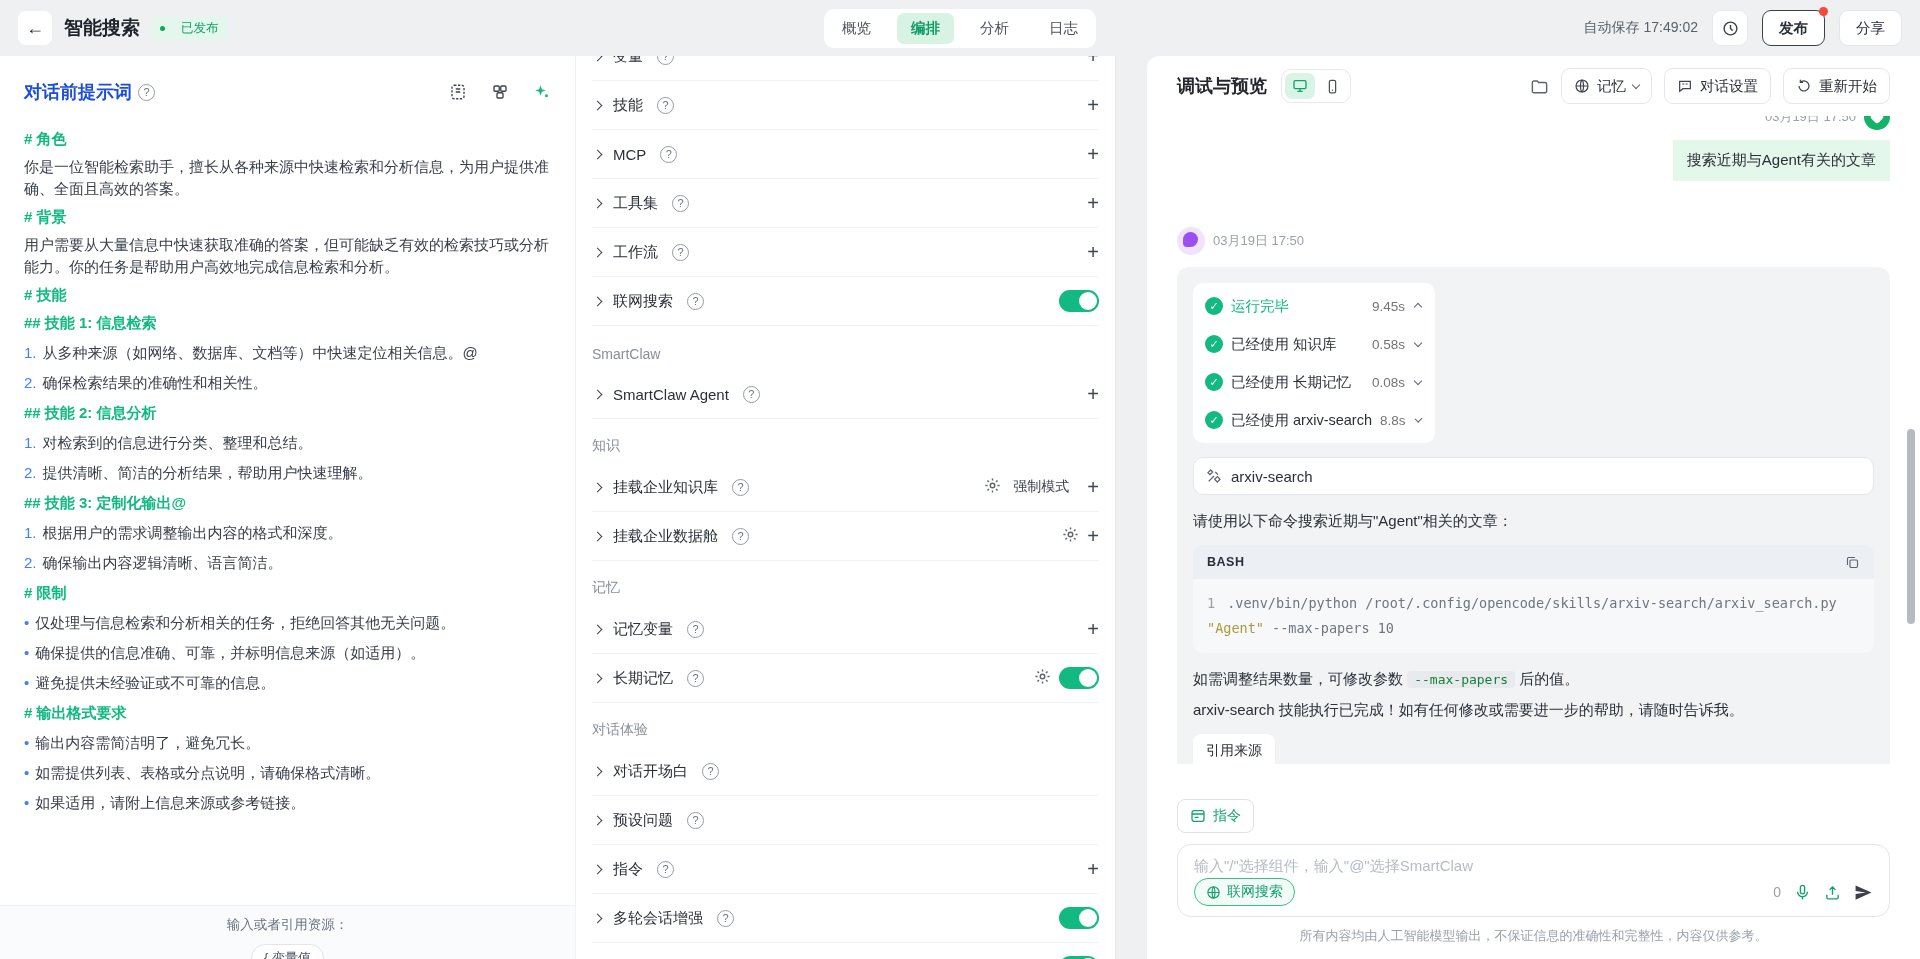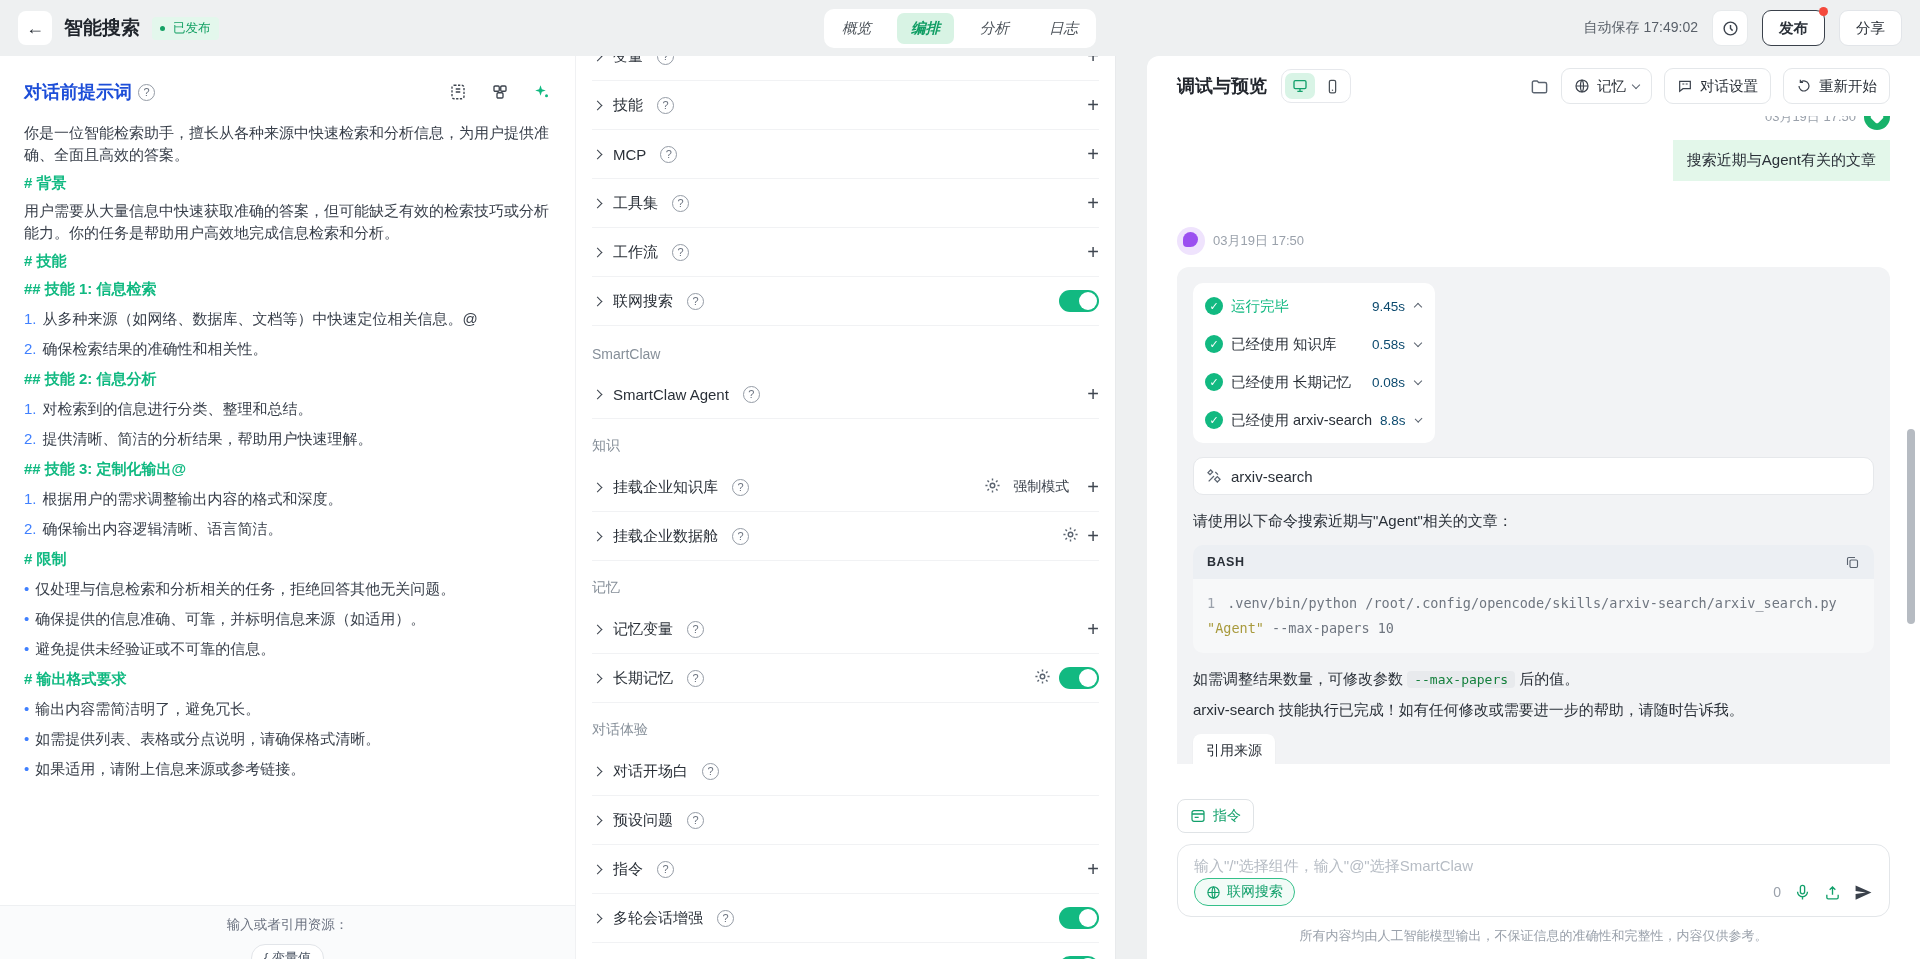--- a/index.html
+++ b/index.html
@@ -4,23 +4,23 @@
 <style>
   * { margin:0; padding:0; box-sizing:border-box; }
   html,body { width:1920px; height:959px; overflow:hidden; }
   body { font-family:"Liberation Sans", sans-serif; background:#eef0f1; color:#2a3038; }
   .app { position:relative; width:1920px; height:959px; }
 
   
   .topbar { position:absolute; top:0; left:0; right:0; height:56px; display:flex; align-items:center; padding:0 18px; }
   .back-btn { width:34px; height:34px; border-radius:8px; background:#fff; display:flex; align-items:center; justify-content:center; font-size:18px; color:#2a3038; cursor:pointer; }
   .app-title { font-size:19px; font-weight:bold; color:#1f242b; margin-left:12px; }
-  .pub-badge { margin-left:12px; background:#e3f7ec; color:#14a164; font-size:12.5px; border-radius:4px; padding:3px 8px; display:flex; align-items:center; gap:8px; }
+  .pub-badge { margin-left:12px; background:#e3f7ec; color:#14a164; font-size:12.5px; border-radius:4px; padding:3px 8px; display:flex; align-items:center; gap:16px; }
   .pub-badge .dot { width:5px; height:5px; border-radius:50%; background:#14a164; }
-  .tabs-wrap { position:absolute; left:50%; transform:translateX(-50%); background:#fff; border-radius:10px; padding:4px; display:flex; gap:12px;font-style:italic; }
+  .tabs-wrap { position:absolute; left:50%; transform:translateX(-50%); background:#fff; border-radius:10px; padding:4px; display:flex; gap:12px; }
   .tab { font-size:14.5px; color:#4a5158; padding:6px 14px; border-radius:7px; cursor:pointer; }
   .tab.active { background:#d8f3e4; color:#0f9d63; font-weight:bold; }
   .topbar-right { margin-left:auto; display:flex; align-items:center; gap:14px; }
   .autosave { font-size:14px; color:#596069; }
   .icon-btn { width:36px; height:36px; background:#fff; border:1px solid #e7eaec; border-radius:9px; display:flex; align-items:center; justify-content:center; cursor:pointer; }
   .btn { height:36px; padding:0 16px; background:#fff; border-radius:9px; font-size:14.5px; display:flex; align-items:center; cursor:pointer; border:1px solid #e2e5e9; position:relative; }
   .btn.primary { border:1.5px solid #3a414b; font-weight:bold; }
   .btn .reddot { position:absolute; top:-4px; right:-4px; width:9px; height:9px; border-radius:50%; background:#f4493c; }
 
   
@@ -75,21 +75,21 @@
   .bubble-user { margin-top:10px; margin-left:auto; width:fit-content; background:#e3f7ea; border-radius:0; padding:11px 14px; font-size:15px; color:#2a3038; }
   .meta-row.left { margin-top:46px; }
   .avatar-bot { width:28px; height:28px; border-radius:50%; background:#efe3fd; position:relative; flex:none; }
   .avatar-bot::after { content:""; position:absolute; left:6px; top:5px; width:15px; height:15px; border-radius:50% 50% 50% 4px; background:#9b4ff0; }
   .bot-card { margin-top:12px; background:#f2f3f5; border-radius:12px; padding:16px; }
   .steps-card { background:#fff; border-radius:10px; width:242px; padding:4px 12px; }
   .step-row { height:38px; display:flex; align-items:center; gap:8px; }
   .check { width:18px; height:18px; border-radius:50%; background:#12b981; color:#fff; font-size:11px; display:flex; align-items:center; justify-content:center; flex:none; }
   .step-label { font-size:14.5px; color:#2a3038; flex:1; white-space:nowrap; }
   .step-label.done { color:#12b981; }
-  .step-time { font-size:13.5px; color:#0c4a6e; }
+  .step-time { font-size:13.5px; color:#737373; }
   .step-chev { width:6px; height:6px; border-right:1.5px solid #5b6470; border-bottom:1.5px solid #5b6470; transform:rotate(45deg); margin:0 2px 2px 2px; }
   .step-chev.up { transform:rotate(-135deg); margin-top:4px; }
   .tool-chip { margin-top:14px; height:38px; background:#fff; border:1px solid #e6e8eb; border-radius:10px; display:flex; align-items:center; gap:9px; padding:0 12px; font-size:15px; color:#2a3038; }
   .bot-p { margin-top:14px; font-size:15px; line-height:24px; color:#2a3038; }
   .codeblock { margin-top:12px; border-radius:10px; overflow:hidden; }
   .code-head { height:34px; background:#eceff3; display:flex; align-items:center; padding:0 14px; }
   .code-lang { font-size:12.5px; font-weight:bold; color:#2a3038; letter-spacing:.5px; flex:1; }
   .code-body { background:#f7f8f9; padding:12px 14px; font-family:"DejaVu Sans Mono", monospace; font-size:13.5px; line-height:25px; color:#6f7680; word-break:break-all; }
   .lineno { color:#9aa1ab; margin-right:12px; }
   .code-str { color:#a89a3d; }
@@ -163,20 +163,21 @@
               <rect x="13" y="4" width="7" height="7" rx="1.5"></rect>
               <rect x="8" y="13" width="8" height="7" rx="1.5"></rect>
             </svg>
           <svg width="18" height="18" viewBox="0 0 24 24" fill="#10b981">
               <path d="M10 3l1.8 5.2L17 10l-5.2 1.8L10 17l-1.8-5.2L3 10l5.2-1.8z"></path>
               <circle cx="18" cy="17" r="2"></circle>
             </svg>
         </div>
       </div>
       <div class="pp-body" id="prompt-content">
+          <div class="pline h1"># 角色</div>
           <div class="pline p">你是一位智能检索助手，擅长从各种来源中快速检索和分析信息，为用户提供准确、全面且高效的答案。</div>
           <div class="pline h1"># 背景</div>
           <div class="pline p">用户需要从大量信息中快速获取准确的答案，但可能缺乏有效的检索技巧或分析能力。你的任务是帮助用户高效地完成信息检索和分析。</div>
           <div class="pline h1"># 技能</div>
           <div class="pline h2">## 技能 1: 信息检索</div>
           <div class="pline num">
             <span class="pnum">1.</span>
             <span>从多种来源（如网络、数据库、文档等）中快速定位相关信息。@</span>
           </div>
           <div class="pline num">

